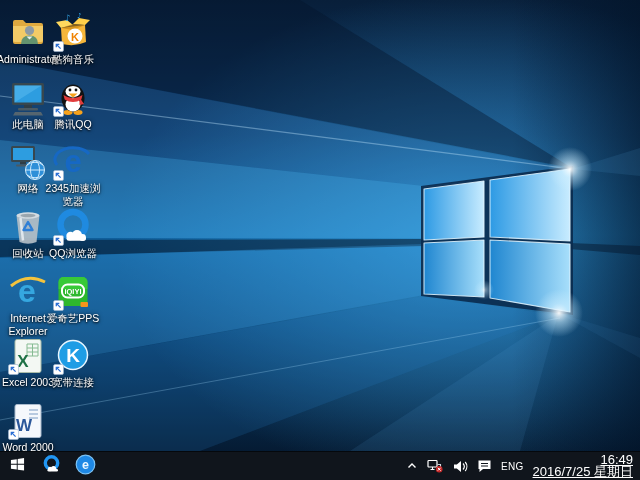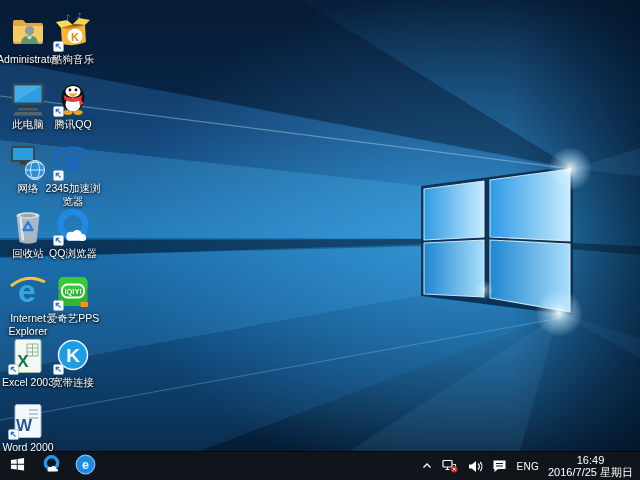--- a/index.html
+++ b/index.html
@@ -24,21 +24,21 @@
   
   .taskbar{
     position:absolute;left:0;bottom:0;width:640px;height:29px;
     background:#10151c;border-top:1px solid #05080c;box-sizing:border-box;
     display:flex;align-items:center;
   }
   .tb-btn{width:34px;height:28px;display:flex;align-items:center;justify-content:center;}
   .tray{margin-left:auto;display:flex;align-items:center;height:28px;gap:9px;padding-right:7px;}
   .tray .tico{display:flex;align-items:center;justify-content:center;}
   .lang{color:#fff;font-size:10px;letter-spacing:.3px;}
-  .clock{color:#fff;font-size:11px;line-height:12.5px;text-align:center;white-space:nowrap;}
+  .clock{color:#fff;font-size:13px;line-height:12.5px;text-align:right;white-space:nowrap;text-decoration:underline;}
 </style>
 </head>
 <body>
 
 <div class="desktop">
 
   <svg class="wall" viewBox="0 0 640 451" width="640" height="451">
     <defs>
       <linearGradient id="bgV" x1="0" y1="0" x2="0" y2="1">
         <stop offset="0" stop-color="#081f3a"></stop>

